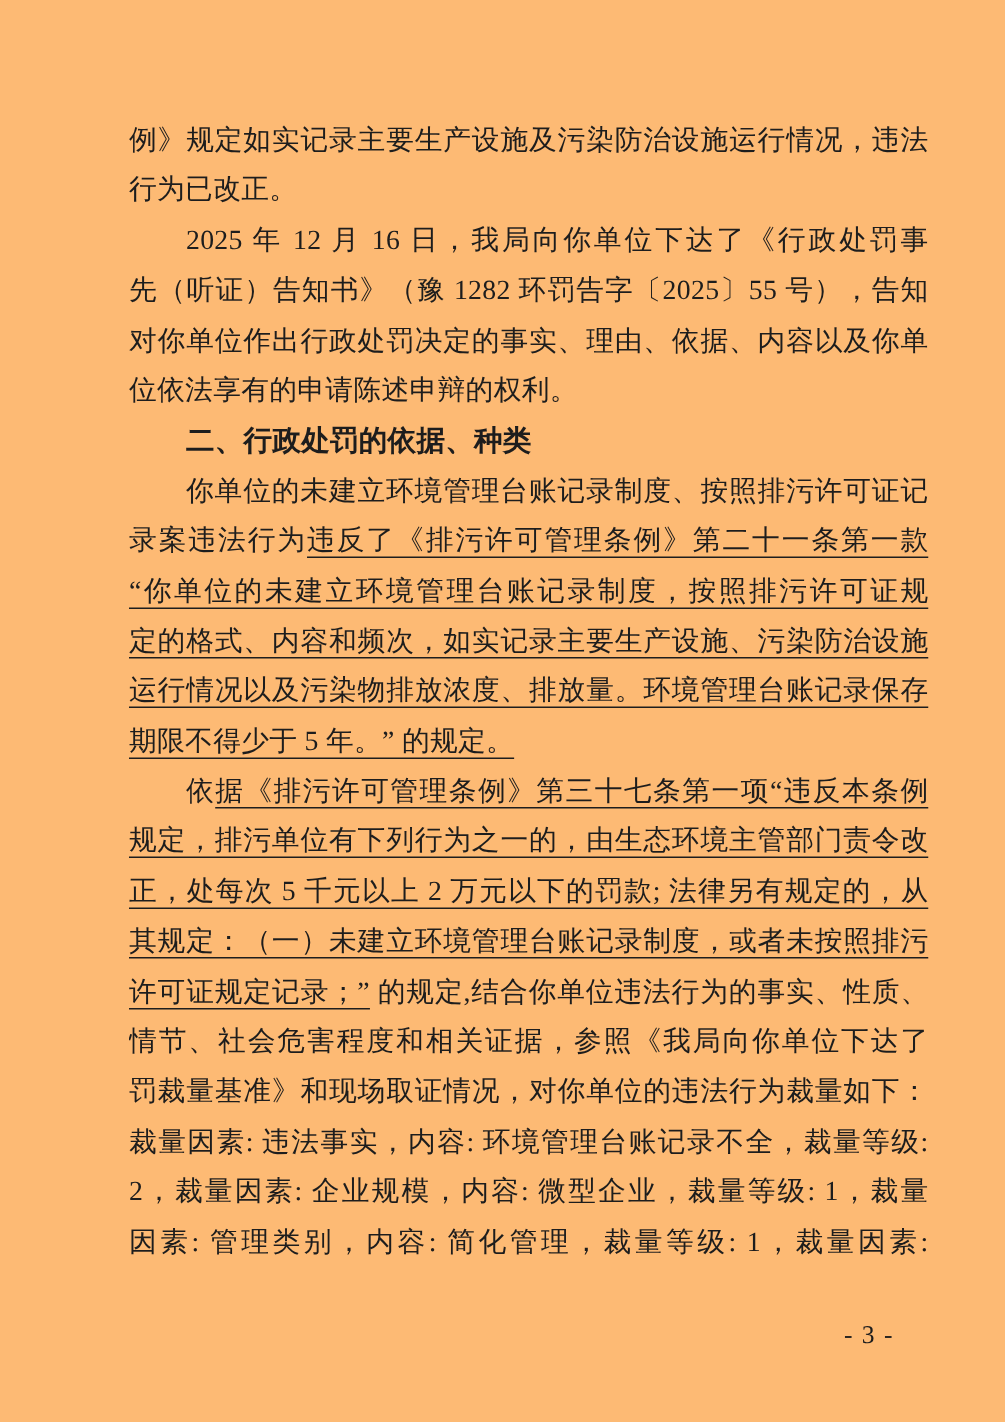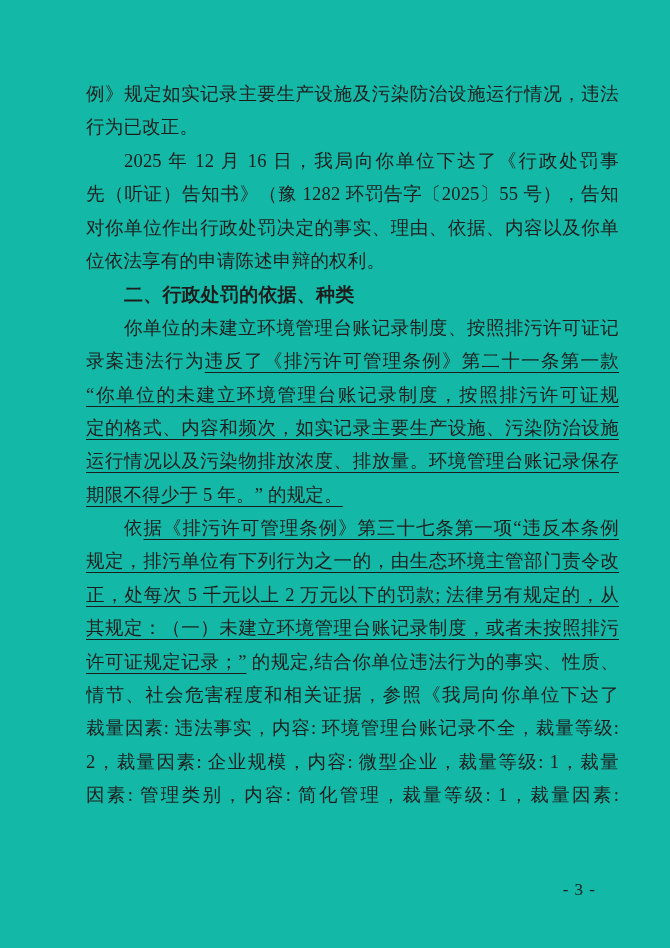--- a/index.html
+++ b/index.html
@@ -7,21 +7,21 @@
   body {
     position: relative;
     background: #ffffff;
     color: #1d1d1d;
     font-family: "Liberation Serif", "DejaVu Serif", serif;
     overflow: hidden;
   }
   .page {
     position: absolute;
     inset: 0;
-    background: #14b8a6;
+    background: #fdba74;
   }
   .page-body {
     position: absolute;
     left: 86px;
     top: 78px;
     width: 533px;
   }
   .text-line {
     font-size: 18.5px;
     line-height: 33.4px;
@@ -73,18 +73,19 @@
       <div class="text-line justify"><span class="seg underline">“你单位的未建立环境管理台账记录制度，按照排污许可证规</span></div>
       <div class="text-line justify"><span class="seg underline">定的格式、内容和频次，如实记录主要生产设施、污染防治设施</span></div>
       <div class="text-line justify"><span class="seg underline">运行情况以及污染物排放浓度、排放量。环境管理台账记录保存</span></div>
       <div class="text-line"><span class="seg underline">期限不得少于 5 年。” 的规定。</span></div>
       <div class="text-line justify indent"><span class="seg">依</span><span class="seg underline">据《排污许可管理条例》第三十七条第一项“违反本条例</span></div>
       <div class="text-line justify"><span class="seg underline">规定，排污单位有下列行为之一的，由生态环境主管部门责令改</span></div>
       <div class="text-line justify"><span class="seg underline">正，处每次 5 千元以上 2 万元以下的罚款; 法律另有规定的，从</span></div>
       <div class="text-line justify"><span class="seg underline">其规定：（一）未建立环境管理台账记录制度，或者未按照排污</span></div>
       <div class="text-line justify"><span class="seg underline">许可证规定记录；”</span><span class="seg"> 的规定,结合你单位违法行为的事实、性质、</span></div>
       <div class="text-line justify"><span class="seg">情节、社会危害程度和相关证据，参照《我局向你单位下达了</span></div>
+      <div class="text-line justify"><span class="seg">罚裁量基准》和现场取证情况，对你单位的违法行为裁量如下：</span></div>
       <div class="text-line justify"><span class="seg">裁量因素: 违法事实，内容: 环境管理台账记录不全，裁量等级:</span></div>
       <div class="text-line justify"><span class="seg">2，裁量因素: 企业规模，内容: 微型企业，裁量等级: 1，裁量</span></div>
       <div class="text-line justify"><span class="seg">因素: 管理类别，内容: 简化管理，裁量等级: 1，裁量因素:</span></div>
     </div>
   <div class="page-number">- 3 -</div>
 </div>
 
 </body></html>

